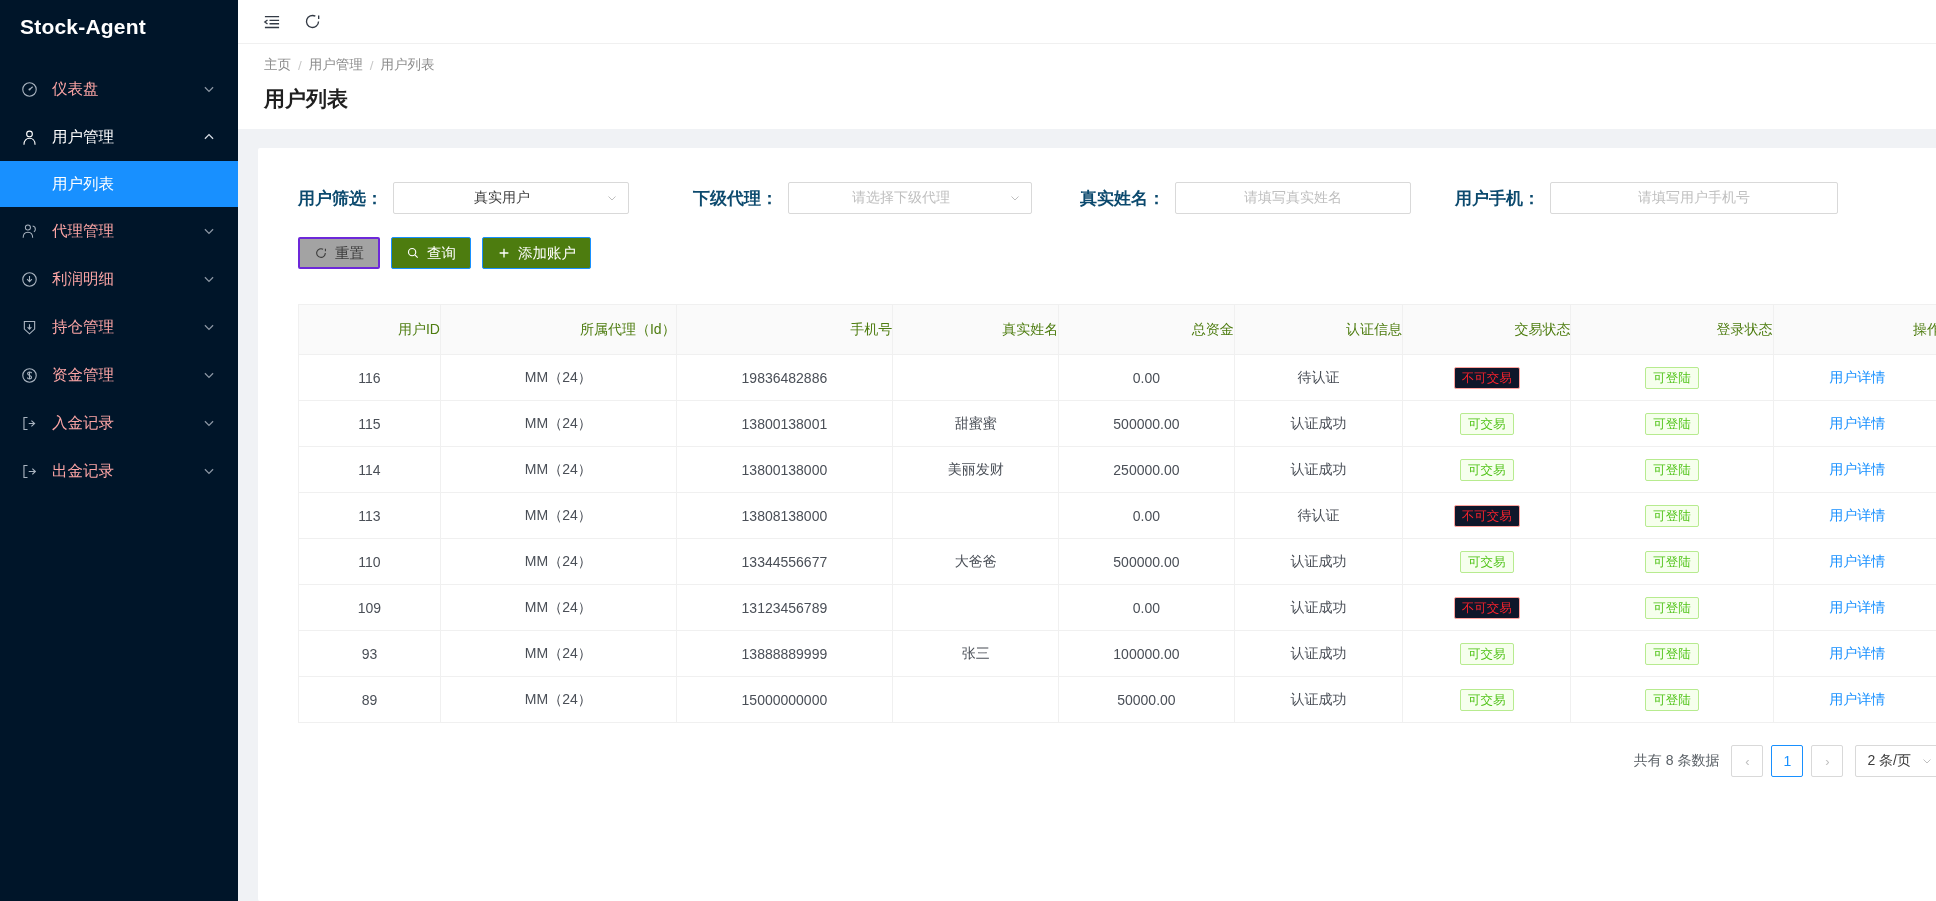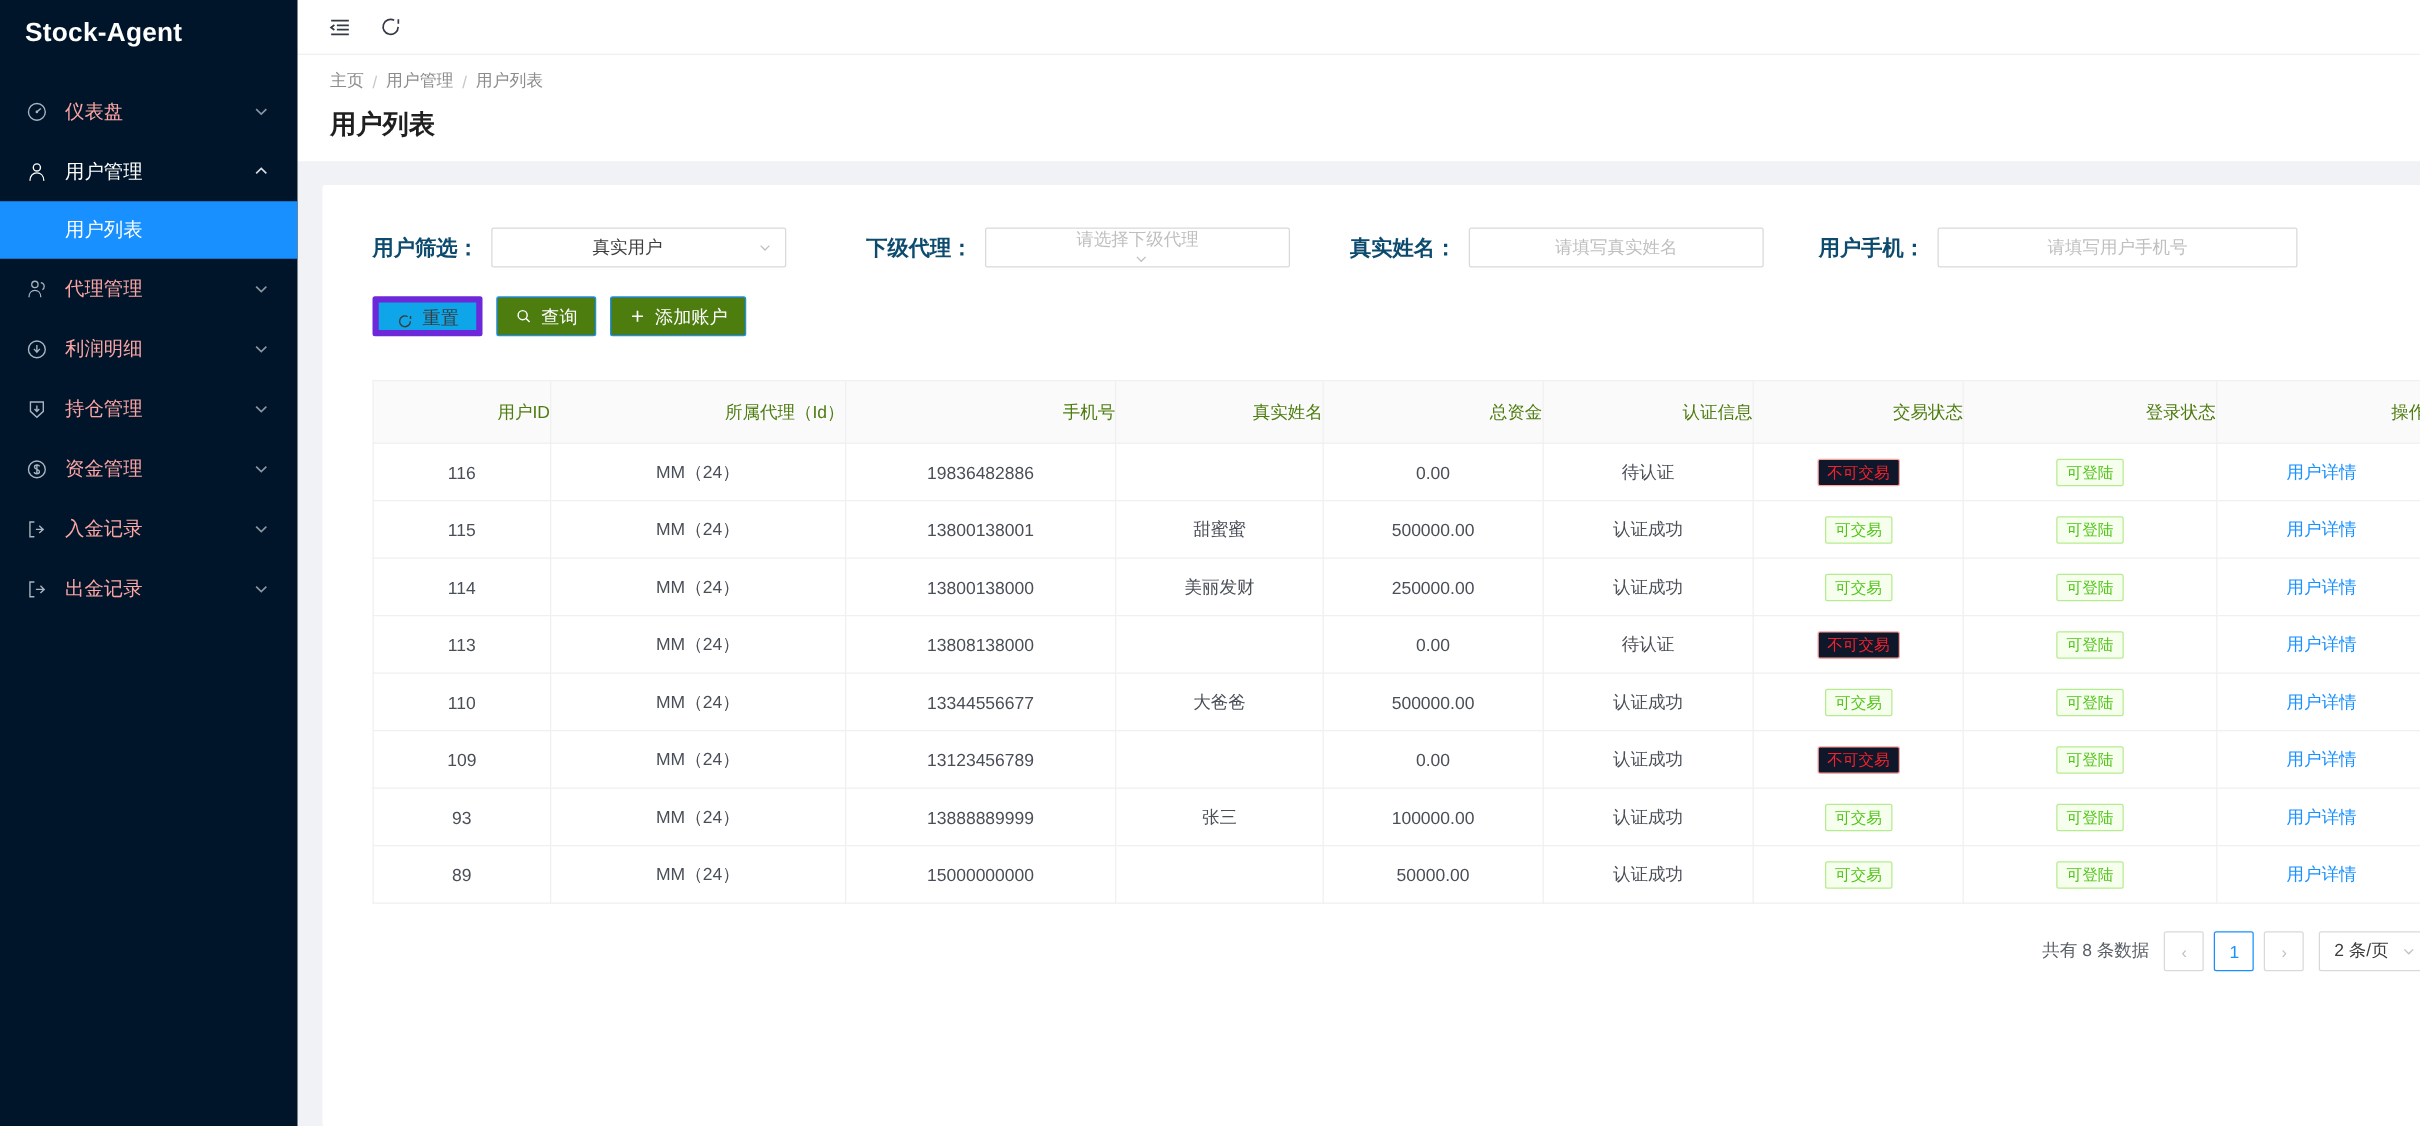--- a/index.html
+++ b/index.html
@@ -71,32 +71,32 @@
   .f-ctl {
     height: 32px; border: 1px solid #d9d9d9; border-radius: 2px;
     background: #fff; display: flex; align-items: center;
     padding: 0 10px; font-size: 14px; color: #3c3c3c; cursor: text;
   }
   .f-ctl.sel { cursor: pointer; }
   .f-ctl .f-val { flex: 1 1 auto; white-space: nowrap; overflow: hidden; text-align: center; }
   .f-ctl .ph { color: #bfbfbf; }
   .sel-arrow { width: 12px; height: 12px; color: #bfbfbf; flex: 0 0 12px; margin-left: 6px; }
   .w-select-1 { width: 236px; }
-  .w-select-2 { width: 244px; flex-direction: column; }
+  .w-select-2 { width: 244px; }
   .w-input-1 { width: 236px; }
   .w-input-2 { width: 288px; }
   .gap-a { width: 64px; } .gap-b { width: 48px; } .gap-c { width: 44px; }
 
   
   .btnrow { display: flex; gap: 11px; padding: 23px 0 0 14px; }
   .btn {
     height: 32px; border-radius: 2px; display: inline-flex; align-items: center;
     padding: 0 14px; font-size: 14.5px; cursor: pointer; gap: 7px; white-space: nowrap;
   }
-  .btn-default { background: #0ea5e9; border: 5px solid #6d28d9; color: #3c3c3c; align-items: flex-end; }
+  .btn-default { background: #a3a3a3; border: 2px solid #6d28d9; color: #3c3c3c; }
   .btn-primary { background: #4d7c0f; border: 1px solid #1890ff; color: #fff; }
   .btn svg { flex: 0 0 auto; }
 
   
   .tablewrap { padding: 35px 0 0 14px; }
   table.tbl { width: 1644px; border-collapse: collapse; table-layout: fixed; }
   table.tbl th {
     background: #fafafa; border: 1px solid #f0f0f0;
     font-size: 14px; font-weight: normal; color: #4d7c0f;
     height: 50px; text-align: right;

